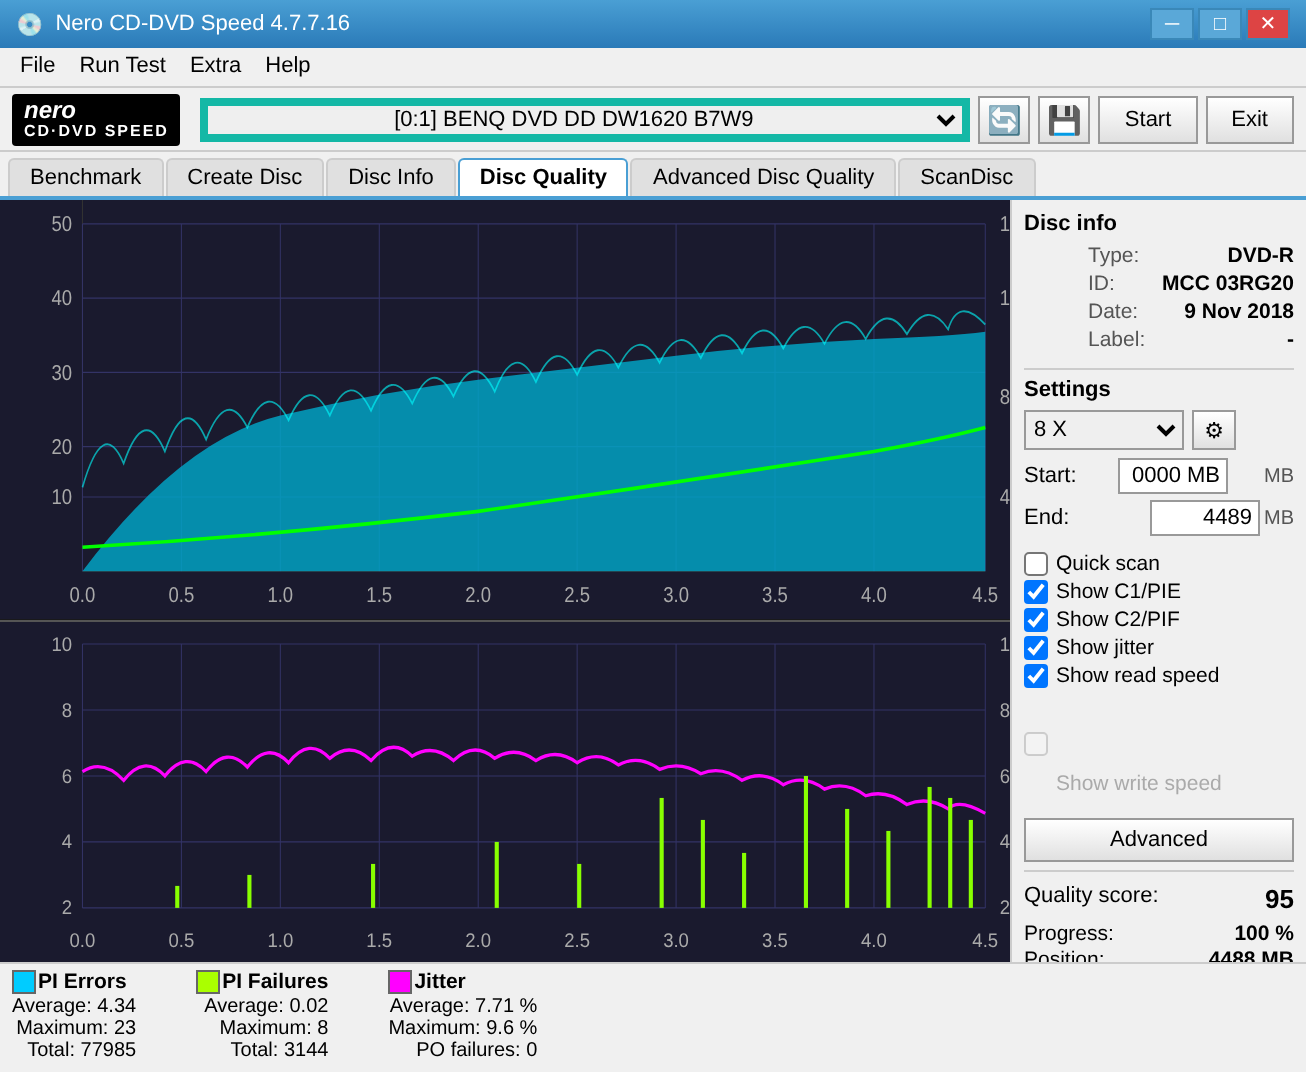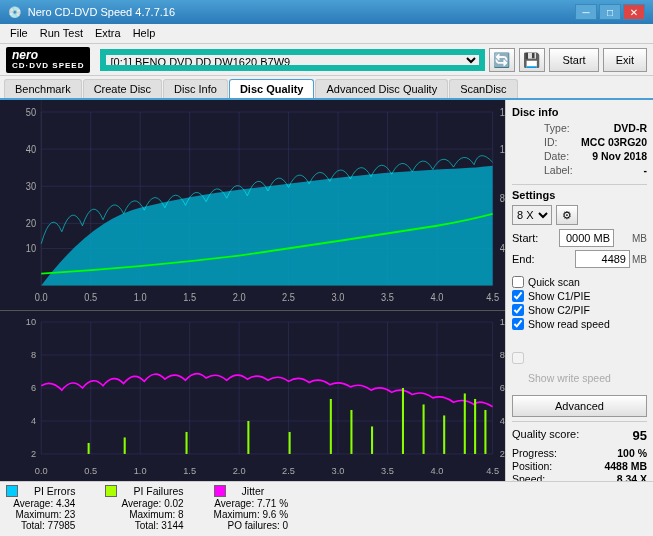--- a/index.html
+++ b/index.html
@@ -50,21 +50,22 @@
       padding: 2px 6px;
       font-size: 13px;
       font-weight: bold;
       border-radius: 2px;
       margin-right: 6px;
     }
     .drive-select {
       flex: 1;
       height: 22px;
       font-size: 11px;
-      border: 6px solid #14b8a6;
+      border: 4px solid #14b8a6;
+      text-align: center;
     }
     .toolbar-btn {
       height: 24px;
       padding: 2px 12px;
       font-size: 11px;
       background: linear-gradient(to bottom, #fff, #e0e0e0);
       border: 1px solid #999;
       cursor: pointer;
     }
     .toolbar-icon-btn {
@@ -108,21 +109,21 @@
       padding: 6px;
       overflow-y: auto;
     }
     .panel-section { margin-bottom: 8px; }
     .panel-title { font-weight: bold; font-size: 11px; margin-bottom: 4px; }
     .info-row { display: flex; justify-content: space-between; font-size: 10.5px; margin-bottom: 2px; }
     .info-label { color: #555; margin-left: 32px; }
     .info-value { font-weight: bold; color: #000; }
     .settings-row { display: flex; align-items: center; gap: 4px; margin-bottom: 4px; }
     .settings-select {
-      width: 40px; height: 20px; font-size: 11px;
+      width: 80px; height: 20px; font-size: 11px;
       border: 1px solid #999;
     }
     .text-input {
       width: 72px; height: 18px; font-size: 11px;
       border: 1px solid #999;
       text-align: right;
       padding-right: 3px;
     }
     .mb-label { font-size: 10px; color: #555; }
     .input-row { display: flex; align-items: center; justify-content: space-between; margin-bottom: 3px; font-size: 11px; }
@@ -144,21 +145,21 @@
     .stats-bar {
       background: #f0f0f0;
       border-top: 1px solid #ccc;
       display: flex;
       padding: 3px 6px;
       gap: 30px;
       font-size: 10.5px;
       flex-shrink: 0;
     }
     .stat-group { }
-    .stat-title { display: flex; align-items: center; gap: 16px; font-weight: normal; margin-bottom: 1px; }
+    .stat-title { display: flex; align-items: center; gap: 1px; font-weight: bold; margin-bottom: 1px; }
     .color-box { width: 12px; height: 12px; border: 1px solid #666; display: inline-block; flex-shrink: 0; }
     .stat-detail { font-size: 10px; text-align: right; }
     
     .content-wrapper {
       display: flex;
       flex-direction: column;
       height: calc(536px - 24px - 20px - 32px - 26px);
     }
     .charts-and-panel {
       display: flex;
@@ -409,20 +410,24 @@
         <div class="checkbox-row">
           <input type="checkbox" checked="" style="">
           <span>Show C1/PIE</span>
         </div>
         <div class="checkbox-row">
           <input type="checkbox" checked="" style="">
           <span>Show C2/PIF</span>
         </div>
         <div class="checkbox-row">
           <input type="checkbox" checked="" style="">
+          <span>Show jitter</span>
+        </div>
+        <div class="checkbox-row">
+          <input type="checkbox" checked="" style="">
           <span>Show read speed</span>
         </div>
         <div class="checkbox-row">
           <input type="checkbox" disabled="" style="">
           <span style="color:#aaa;margin-top:40px;">Show write speed</span>
         </div>
       </div>
       
       <button class="advanced-btn">Advanced</button>
       

